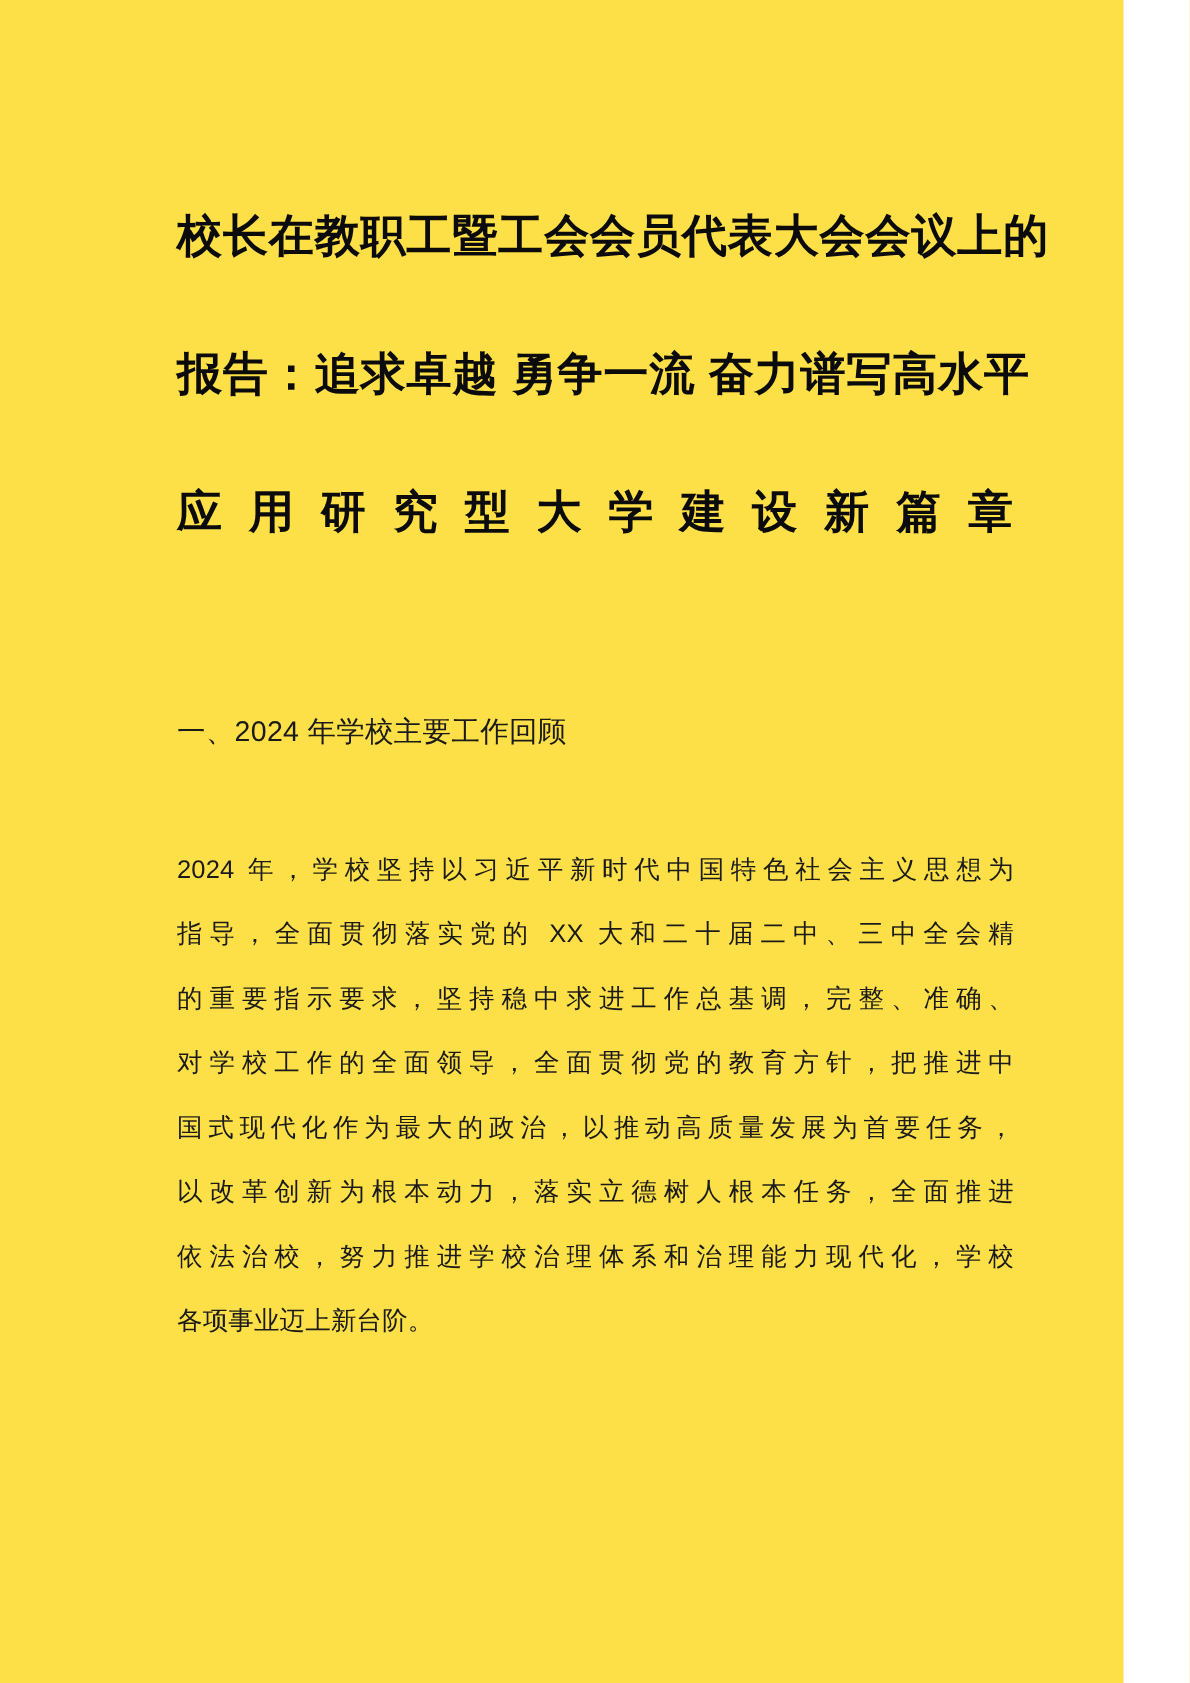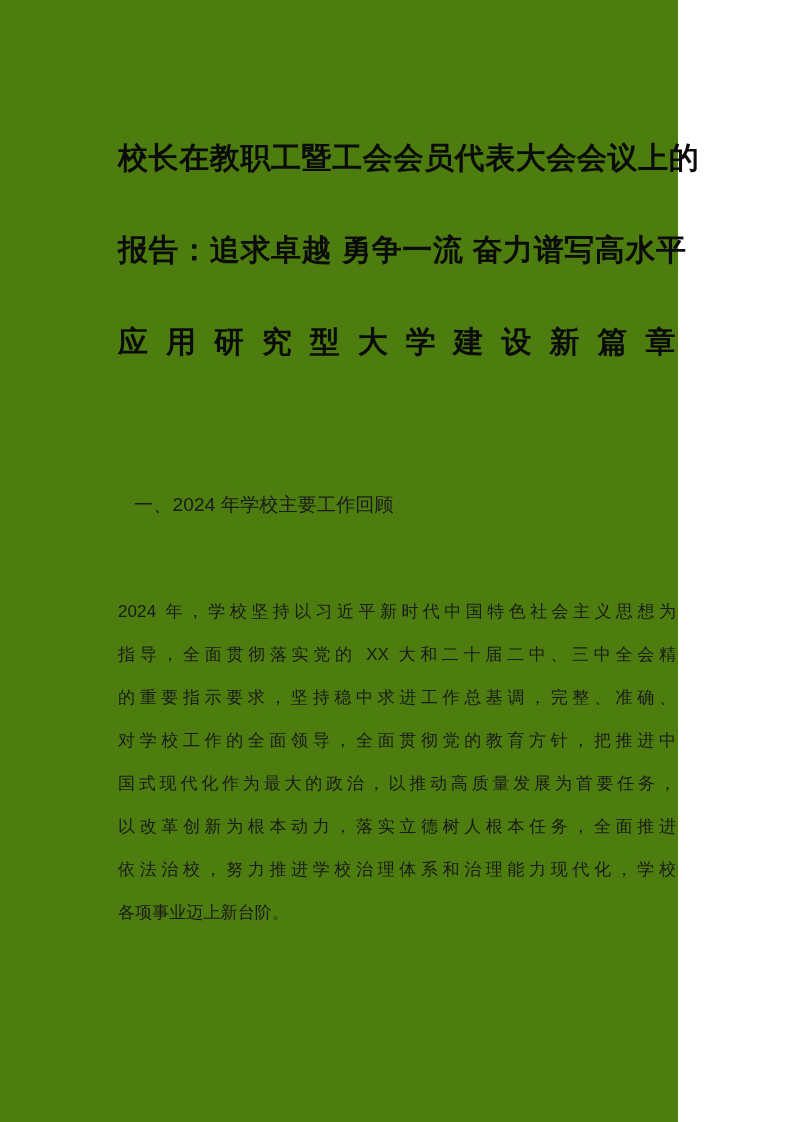--- a/index.html
+++ b/index.html
@@ -9,23 +9,23 @@
   }
   body {
     width: 793px;
     height: 1122px;
     font-family: "Liberation Sans", "DejaVu Sans", sans-serif;
     color: #000000;
     overflow: hidden;
   }
   .page {
     position: relative;
-    width: 678px;
+    width: 749px;
     height: 1122px;
-    background: #4d7c0f;
+    background: #fde047;
     box-sizing: border-box;
   }
   .content {
     position: absolute;
     left: 118px;
     top: 0;
     width: 558px;
   }
 
   
@@ -48,21 +48,21 @@
   .doc-title .tline.t2 {
     letter-spacing: 0.6px;
   }
   .doc-title .tline.t3 {
     text-align: right;
     letter-spacing: 0.6px;
   }
 
   
   .section-heading {
-    margin: 16px;
+    margin: 0;
     padding-top: 88px;
     font-size: 19px;
     font-weight: normal;
     line-height: 26px;
     color: #1a1a1a;
     letter-spacing: 0.2px;
     white-space: nowrap;
   }
 
   

